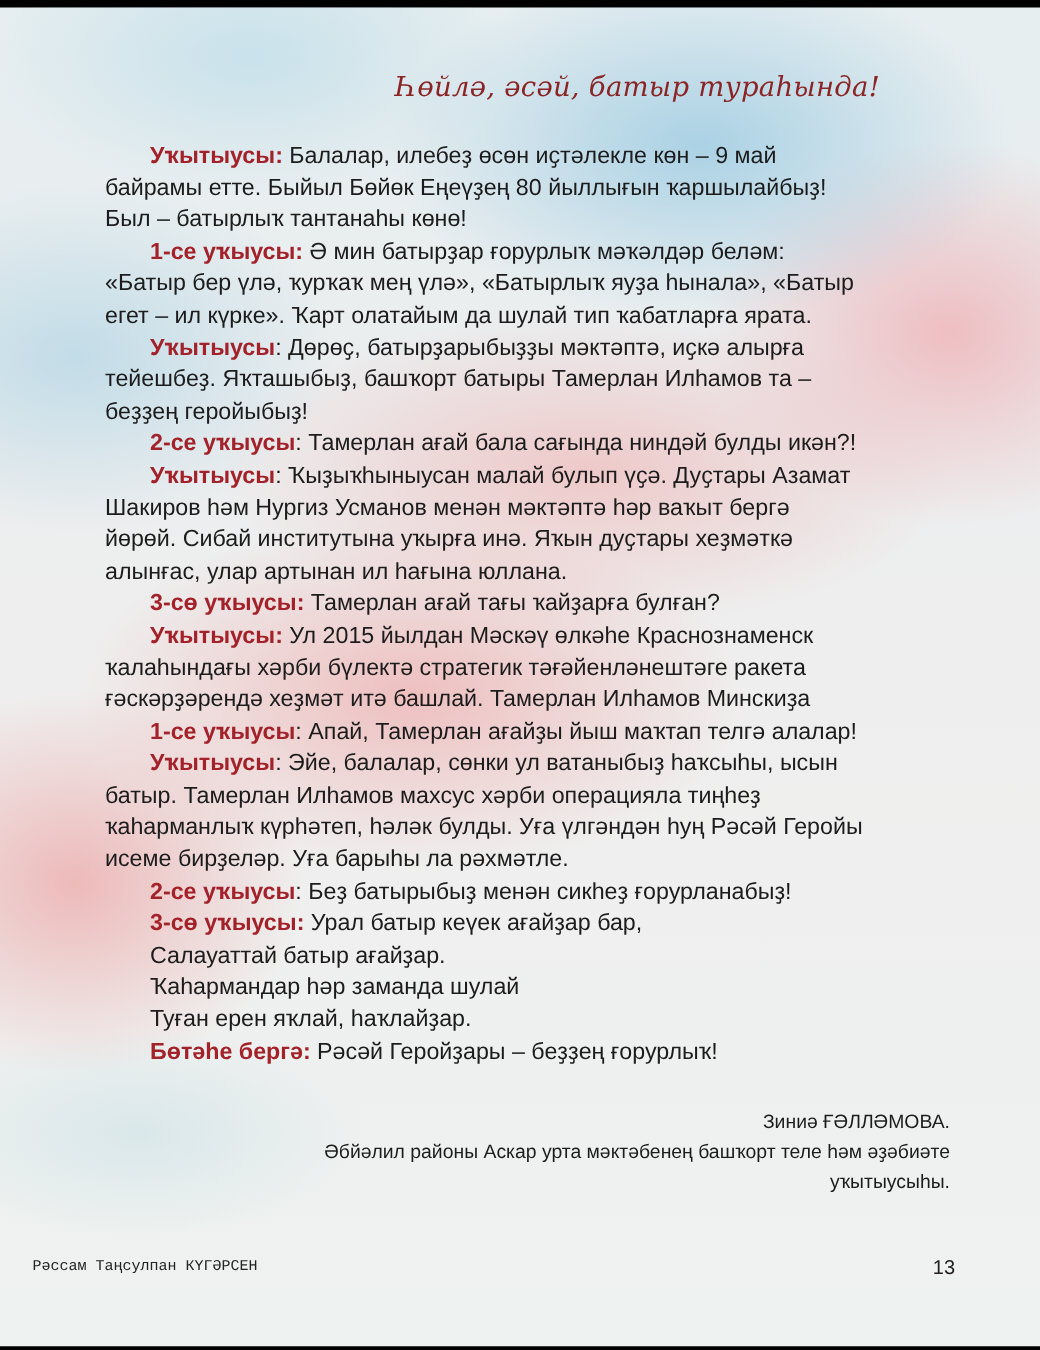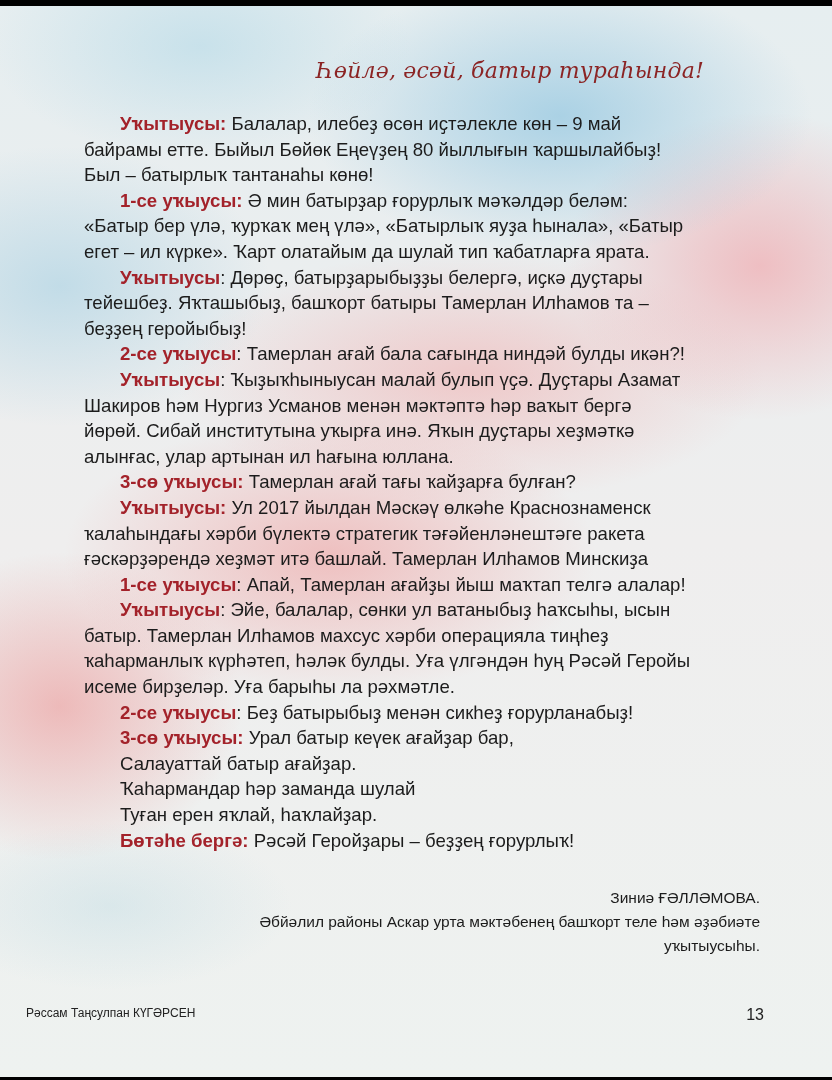--- a/index.html
+++ b/index.html
@@ -32,21 +32,21 @@
     font-size: 18.6px; line-height: 25.6px; color: #1c1c1c; margin-left: 30px;
   }
   .line { white-space: nowrap; height: 25.6px; }
   .indent { padding-left: 36px; }
   .speaker { color: #a3222a; font-weight: bold; }
   .signature {
     position: absolute; right: 72px; top: 880px; text-align: right;
     font-size: 15.5px; line-height: 24px; color: #1c1c1c;
   }
   .footer-credit {
-    position: absolute; left: 26px; top: 1000px; font-size: 12px; color: #222;
+    position: absolute; left: 26px; top: 1000px; font-size: 12px; color: #222; font-family: Liberation Mono, monospace;
   }
   .page-number {
     position: absolute; right: 68px; top: 1000px; font-size: 16px; color: #222;
   }
 </style>
 </head>
 <body>
 
 <div class="page">
   <div class="title">Һөйлә, әсәй, батыр тураһында!</div>
@@ -54,34 +54,34 @@
   <div class="body-text">
 
     <div class="line indent"><span class="speaker">Уҡытыусы:</span> <span>Балалар, илебеҙ өсөн иҫтәлекле көн – 9 май</span></div>
     <div class="line">байрамы етте. Быйыл Бөйөк Еңеүҙең 80 йыллығын ҡаршылайбыҙ!</div>
     <div class="line">Был – батырлыҡ тантанаһы көнө!</div>
 
     <div class="line indent"><span class="speaker">1-се уҡыусы:</span> <span>Ә мин батырҙар ғорурлыҡ мәҡәлдәр беләм:</span></div>
     <div class="line">«Батыр бер үлә, ҡурҡаҡ мең үлә», «Батырлыҡ яуҙа һынала», «Батыр</div>
     <div class="line">егет – ил күрке». Ҡарт олатайым да шулай тип ҡабатларға ярата.</div>
 
-    <div class="line indent"><span class="speaker">Уҡытыусы</span><span>:</span> <span>Дөрөҫ, батырҙарыбыҙҙы белергә, иҫкә дуҫтары</span></div>
+    <div class="line indent"><span class="speaker">Уҡытыусы</span><span>:</span> <span>Дөрөҫ, батырҙарыбыҙҙы мәктәптә, иҫкә алырға</span></div>
     <div class="line">тейешбеҙ. Яҡташыбыҙ, башҡорт батыры Тамерлан Илһамов та –</div>
     <div class="line">беҙҙең геройыбыҙ!</div>
 
     <div class="line indent"><span class="speaker">2-се уҡыусы</span><span>:</span> <span>Тамерлан ағай бала сағында ниндәй булды икән?!</span></div>
 
     <div class="line indent"><span class="speaker">Уҡытыусы</span><span>:</span> <span>Ҡыҙыҡһыныусан малай булып үҫә. Дуҫтары Азамат</span></div>
     <div class="line">Шакиров һәм Нургиз Усманов менән мәктәптә һәр ваҡыт бергә</div>
     <div class="line">йөрөй. Сибай институтына уҡырға инә. Яҡын дуҫтары хеҙмәткә</div>
     <div class="line">алынғас, улар артынан ил һағына юллана.</div>
 
     <div class="line indent"><span class="speaker">3-сө уҡыусы:</span> <span>Тамерлан ағай тағы ҡайҙарға булған?</span></div>
 
-    <div class="line indent"><span class="speaker">Уҡытыусы:</span> <span>Ул 2017 йылдан Мәскәү өлкәһе Краснознаменск</span></div>
+    <div class="line indent"><span class="speaker">Уҡытыусы:</span> <span>Ул 2015 йылдан Мәскәү өлкәһе Краснознаменск</span></div>
     <div class="line">ҡалаһындағы хәрби бүлектә стратегик тәғәйенләнештәге ракета</div>
     <div class="line">ғәскәрҙәрендә хеҙмәт итә башлай. Тамерлан Илһамов Минскиҙа</div>
 
     <div class="line indent"><span class="speaker">1-се уҡыусы</span><span>:</span> <span>Апай, Тамерлан ағайҙы йыш маҡтап телгә алалар!</span></div>
 
     <div class="line indent"><span class="speaker">Уҡытыусы</span><span>:</span> <span>Эйе, балалар, сөнки ул ватаныбыҙ һаҡсыһы, ысын</span></div>
     <div class="line">батыр. Тамерлан Илһамов махсус хәрби операцияла тиңһеҙ</div>
     <div class="line">ҡаһарманлыҡ күрһәтеп, һәләк булды. Уға үлгәндән һуң Рәсәй Геройы</div>
     <div class="line">исеме бирҙеләр. Уға барыһы ла рәхмәтле.</div>
 

